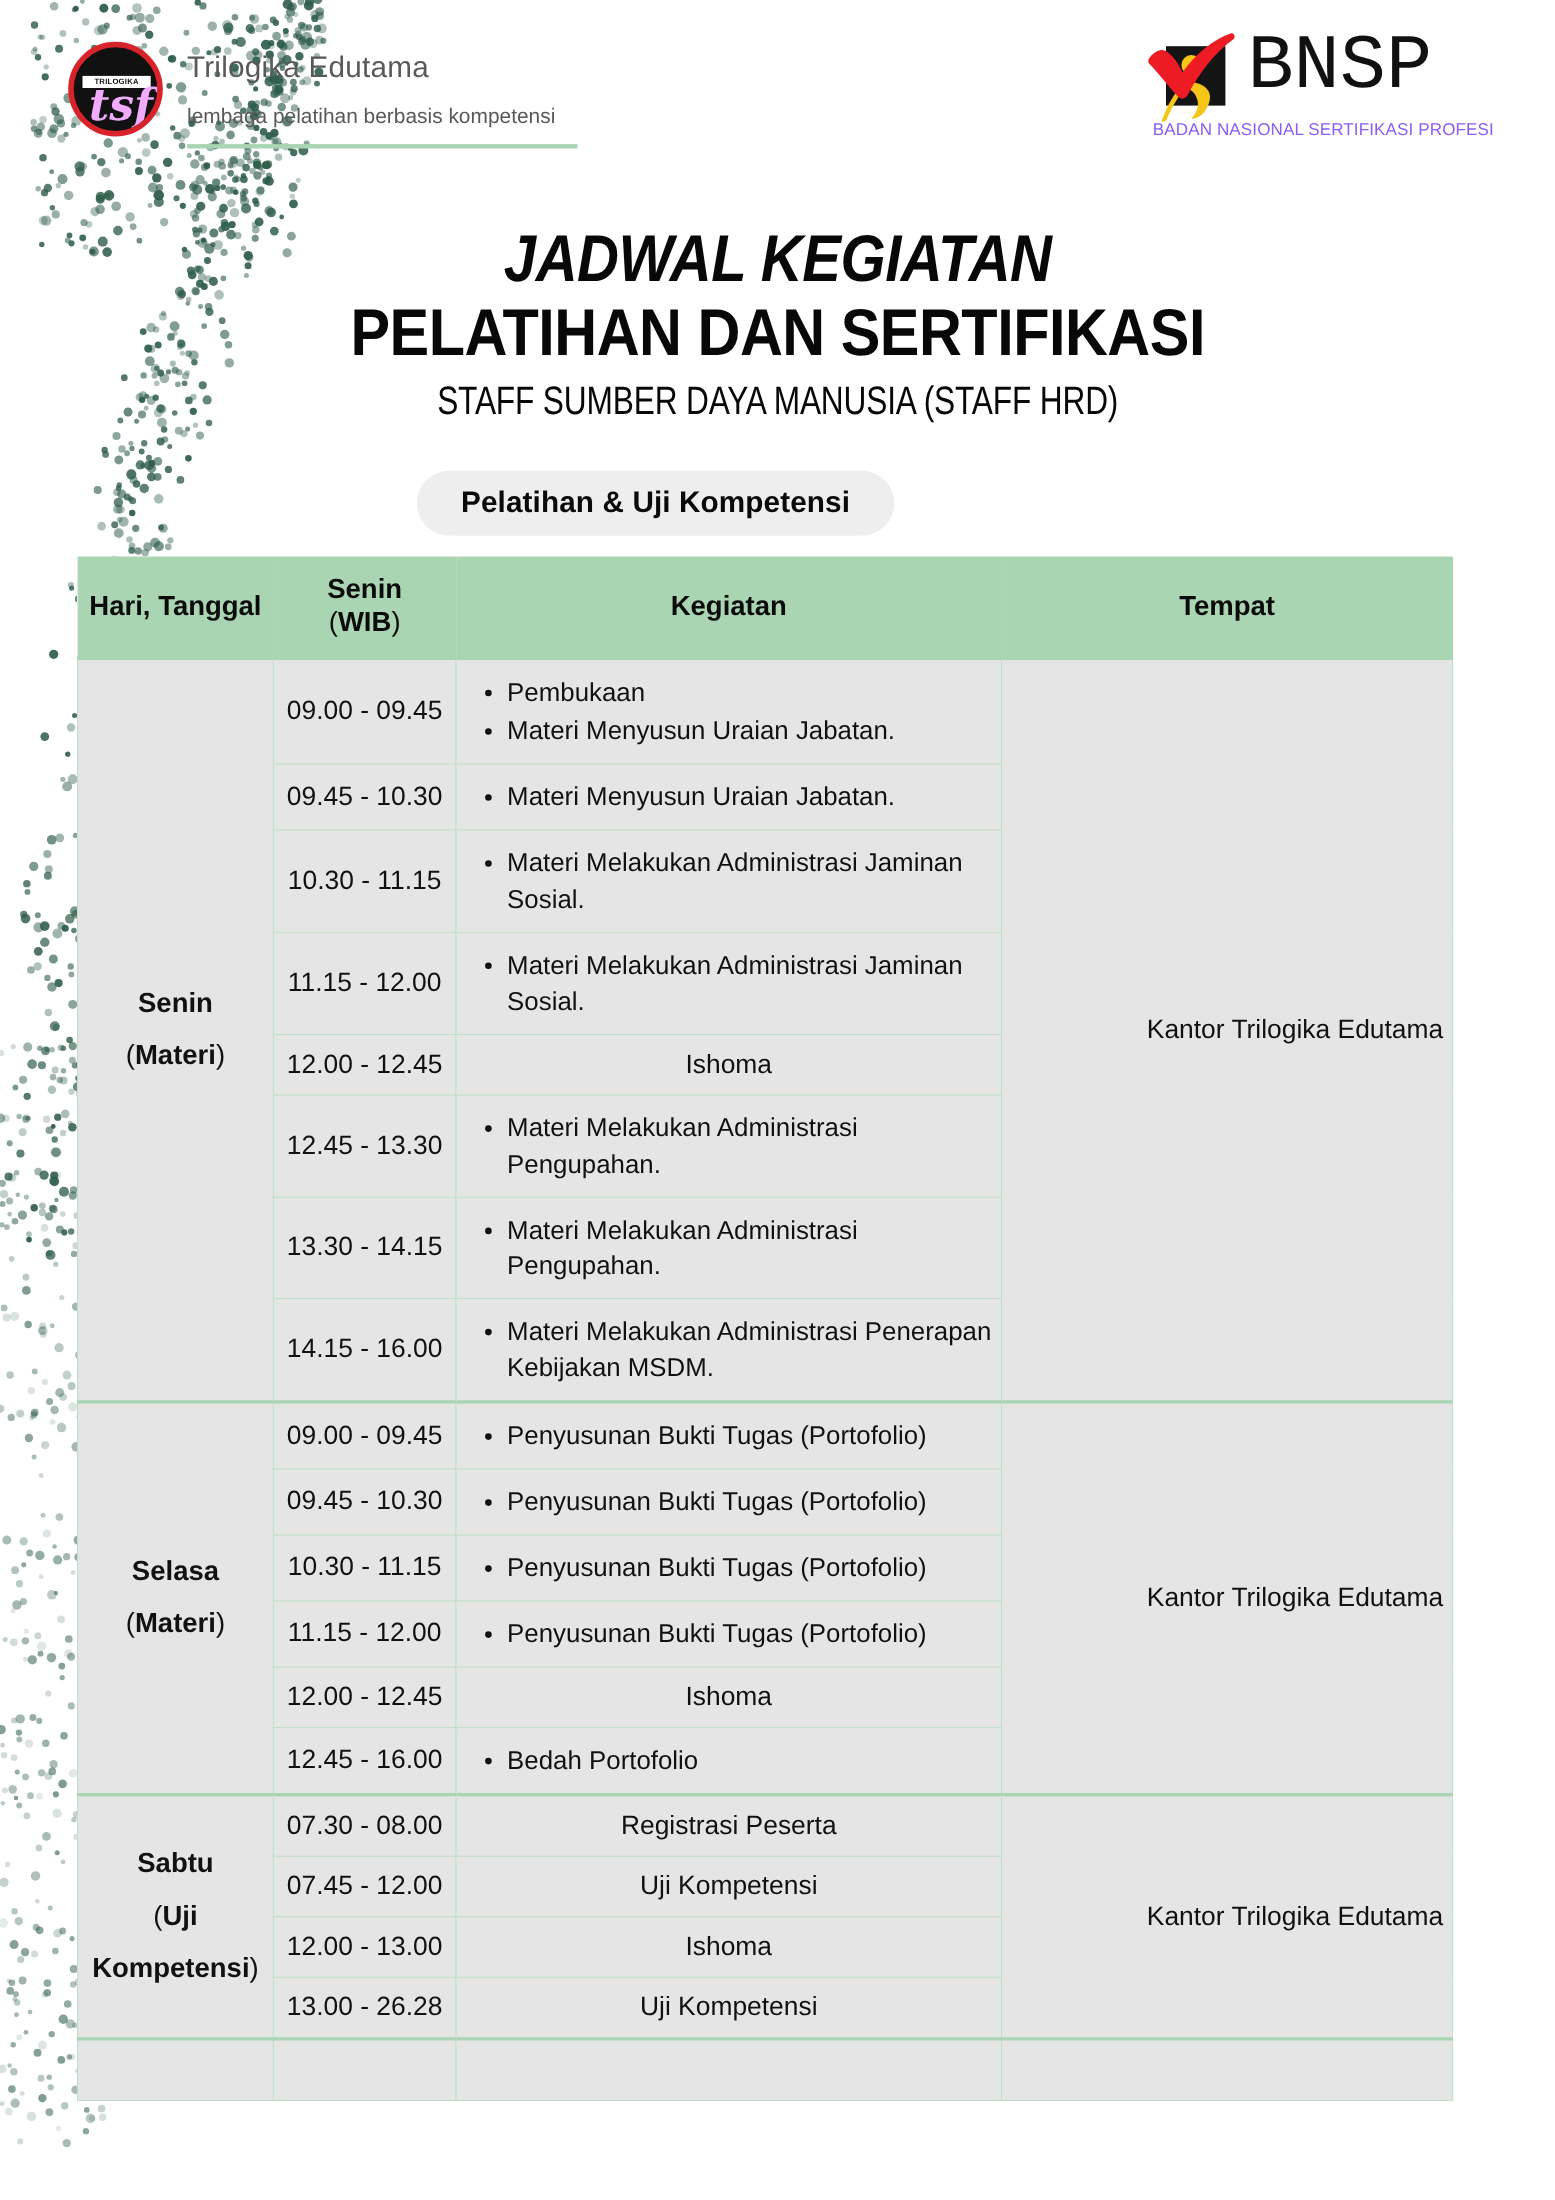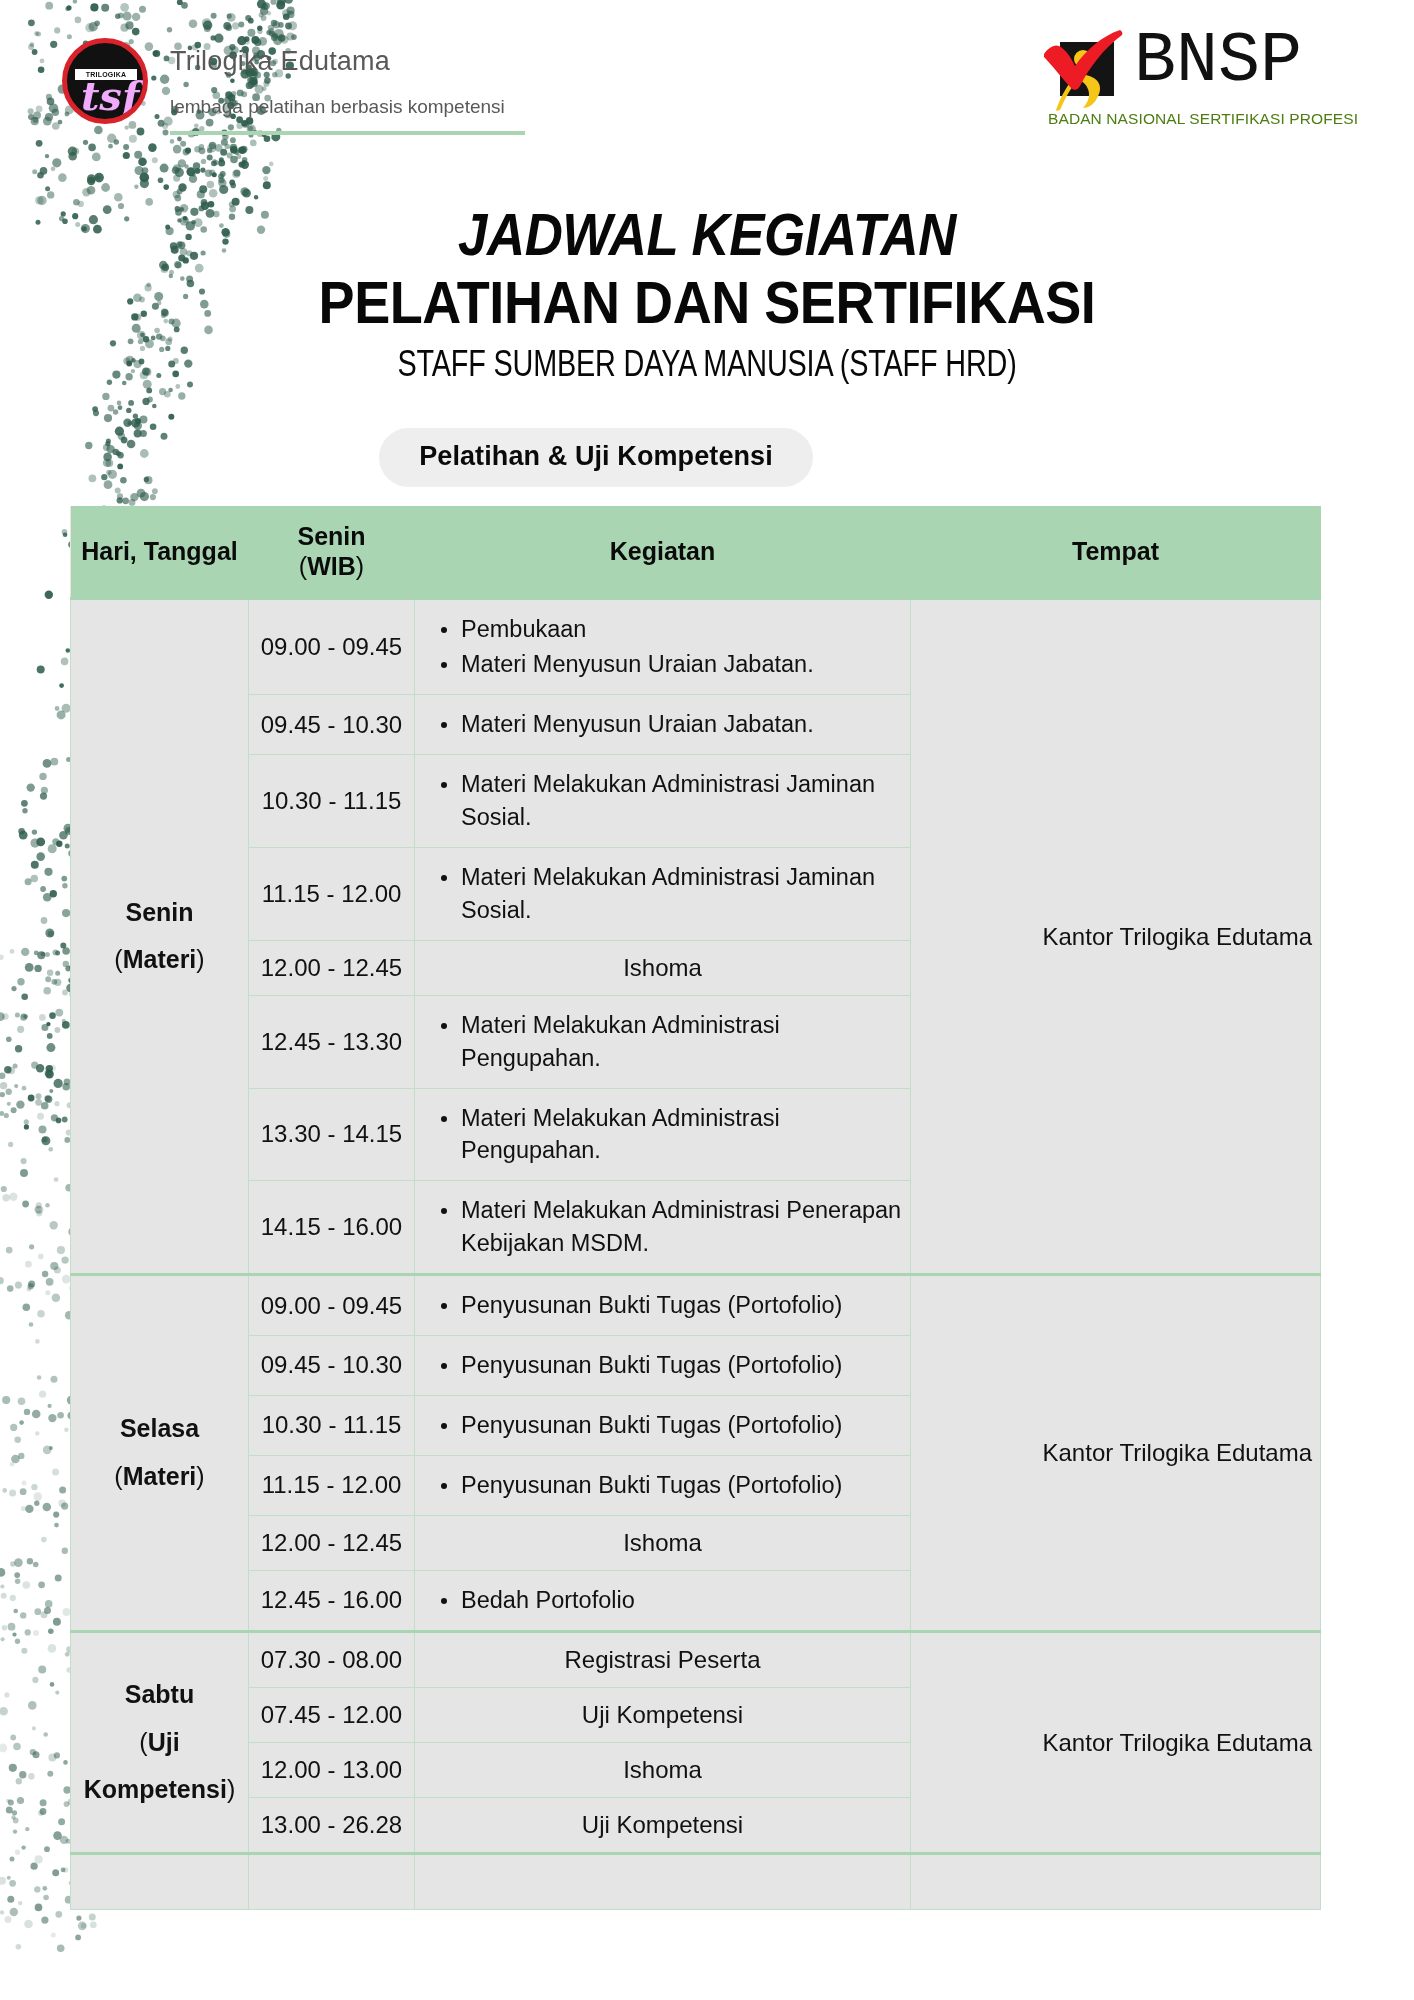--- a/index.html
+++ b/index.html
@@ -151,21 +151,21 @@
     color: #111111;
     letter-spacing: 0px;
   }
   .bnsp-tag {
     position: absolute;
     left: 2px;
     top: 88px;
     width: 308px;
     text-align: center;
     font-size: 15.5px;
-    color: #4d7c0f;
+    color: #8b5cf6;
     letter-spacing: .1px;
     white-space: nowrap;
   }
 
   
   .titles {
     position: absolute;
     left: 0;
     top: 205px;
     width: 1414px;

